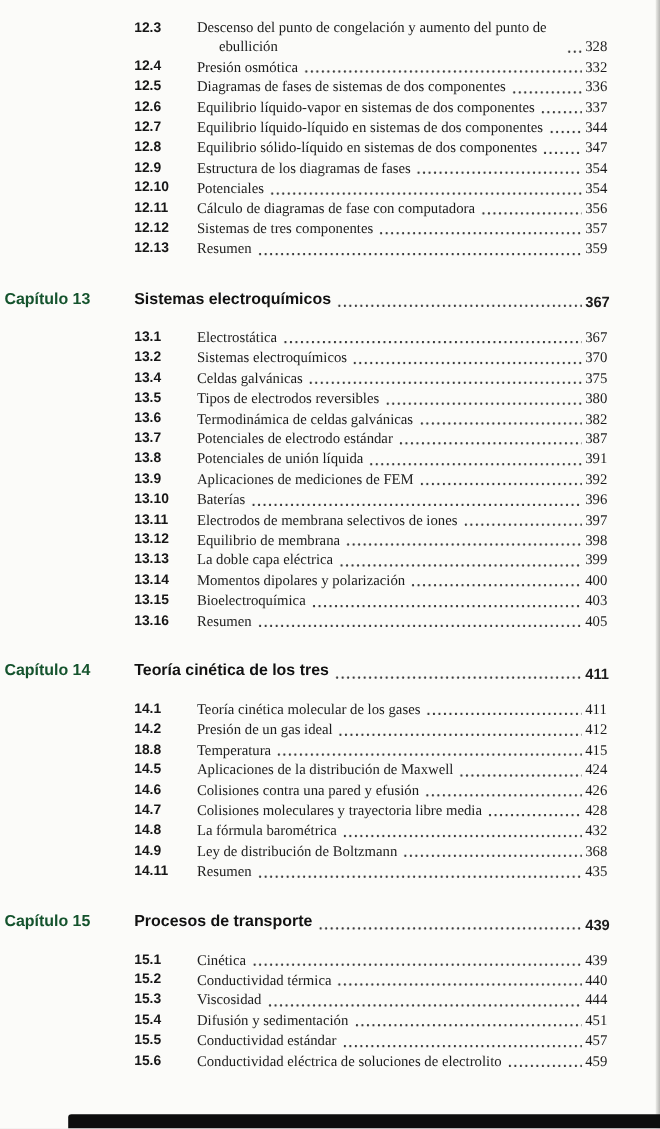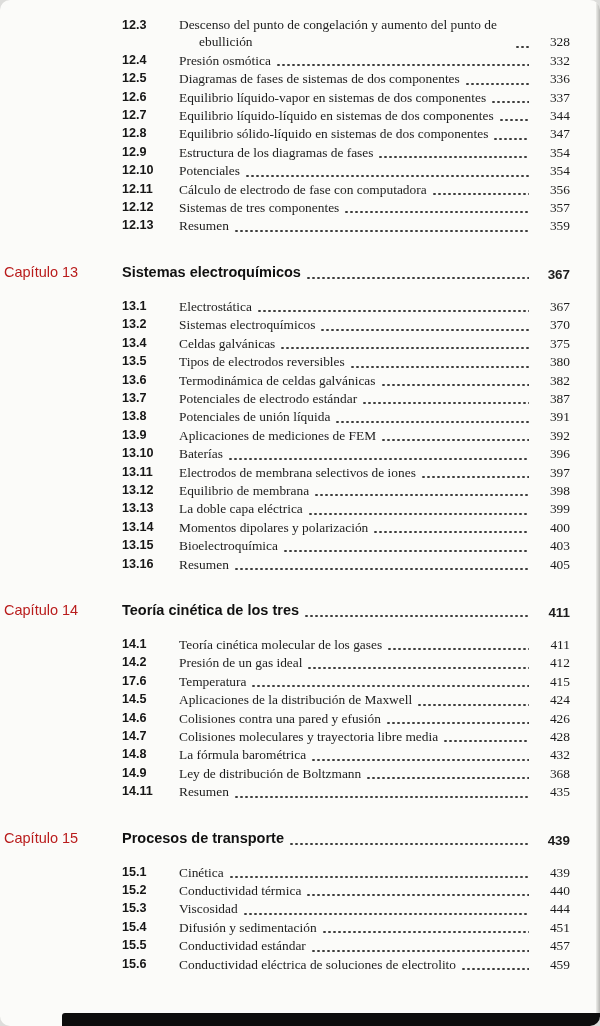--- a/index.html
+++ b/index.html
@@ -9,30 +9,29 @@
     font-family: "Liberation Serif", serif;
     color: #1c1c1c;
   }
   .sheet {
     position: relative;
     width: 600px; height: 1026px;
     box-sizing: border-box;
     background: #fbfbf9;
     overflow: hidden;
     padding: 16px 30px 0 4px;
-    border-radius: 10px;
   }
   .row { display: flex; align-items: flex-end; }
   
   .ch-row { margin: 28px 0 15px 0; }
   .ch-label {
     width: 118px; flex-shrink: 0; align-self: flex-start;
     font-family: "Liberation Sans", sans-serif;
-    font-weight: normal; font-size: 14.5px; line-height: 19px;
-    color: #b91c1c;
+    font-weight: bold; font-size: 14.5px; line-height: 19px;
+    color: #14532d;
   }
   .ch-title {
     flex: 0 1 auto; min-width: 0;
     font-family: "Liberation Sans", sans-serif;
     font-weight: bold; font-size: 14.5px; line-height: 19px;
     color: #111;
   }
   .ch-page {
     font-family: "Liberation Sans", sans-serif;
     font-weight: bold; font-size: 13.8px;
@@ -57,21 +56,21 @@
   }
   .dots {
     flex: 1 1 14px; min-width: 14px; height: 2px;
     margin: 0 3px 3px 5px;
     background-image: radial-gradient(circle, #3c3c3c 1.05px, transparent 1.3px);
     background-size: 5px 2px;
     background-repeat: repeat-x;
     background-position: left bottom;
   }
   .page {
-    width: 38px; flex-shrink: 0; text-align: right;
+    width: 38px; flex-shrink: 0; 
     font-size: 13.4px;
   }
   
   .edge {
     position: absolute; top: 0; right: 0; width: 4px; height: 100%;
     background: linear-gradient(to left, #b5b5b2, #ededea);
   }
   .bottom-bar {
     position: absolute; bottom: 0; left: 62px; right: 0; height: 13px;
     background: #0d0d0d;
@@ -126,21 +125,21 @@
         <span class="page">354</span>
       </div>
       <div class="row sec-row">
         <span class="sec-num">12.10</span>
         <span class="sec-title">Potenciales</span>
         <span class="dots"></span>
         <span class="page">354</span>
       </div>
       <div class="row sec-row">
         <span class="sec-num">12.11</span>
-        <span class="sec-title">Cálculo de electrodo de fase con computadora</span>
+        <span class="sec-title">Cálculo de diagramas de fase con computadora</span>
         <span class="dots"></span>
         <span class="page">356</span>
       </div>
       <div class="row sec-row">
         <span class="sec-num">12.12</span>
         <span class="sec-title">Sistemas de tres componentes</span>
         <span class="dots"></span>
         <span class="page">357</span>
       </div>
       <div class="row sec-row">
@@ -257,21 +256,21 @@
         <span class="dots"></span>
         <span class="page">411</span>
       </div>
       <div class="row sec-row">
         <span class="sec-num">14.2</span>
         <span class="sec-title">Presión de un gas ideal</span>
         <span class="dots"></span>
         <span class="page">412</span>
       </div>
       <div class="row sec-row">
-        <span class="sec-num">17.6</span>
+        <span class="sec-num">18.8</span>
         <span class="sec-title">Temperatura</span>
         <span class="dots"></span>
         <span class="page">415</span>
       </div>
       <div class="row sec-row">
         <span class="sec-num">14.5</span>
         <span class="sec-title">Aplicaciones de la distribución de Maxwell</span>
         <span class="dots"></span>
         <span class="page">424</span>
       </div>

